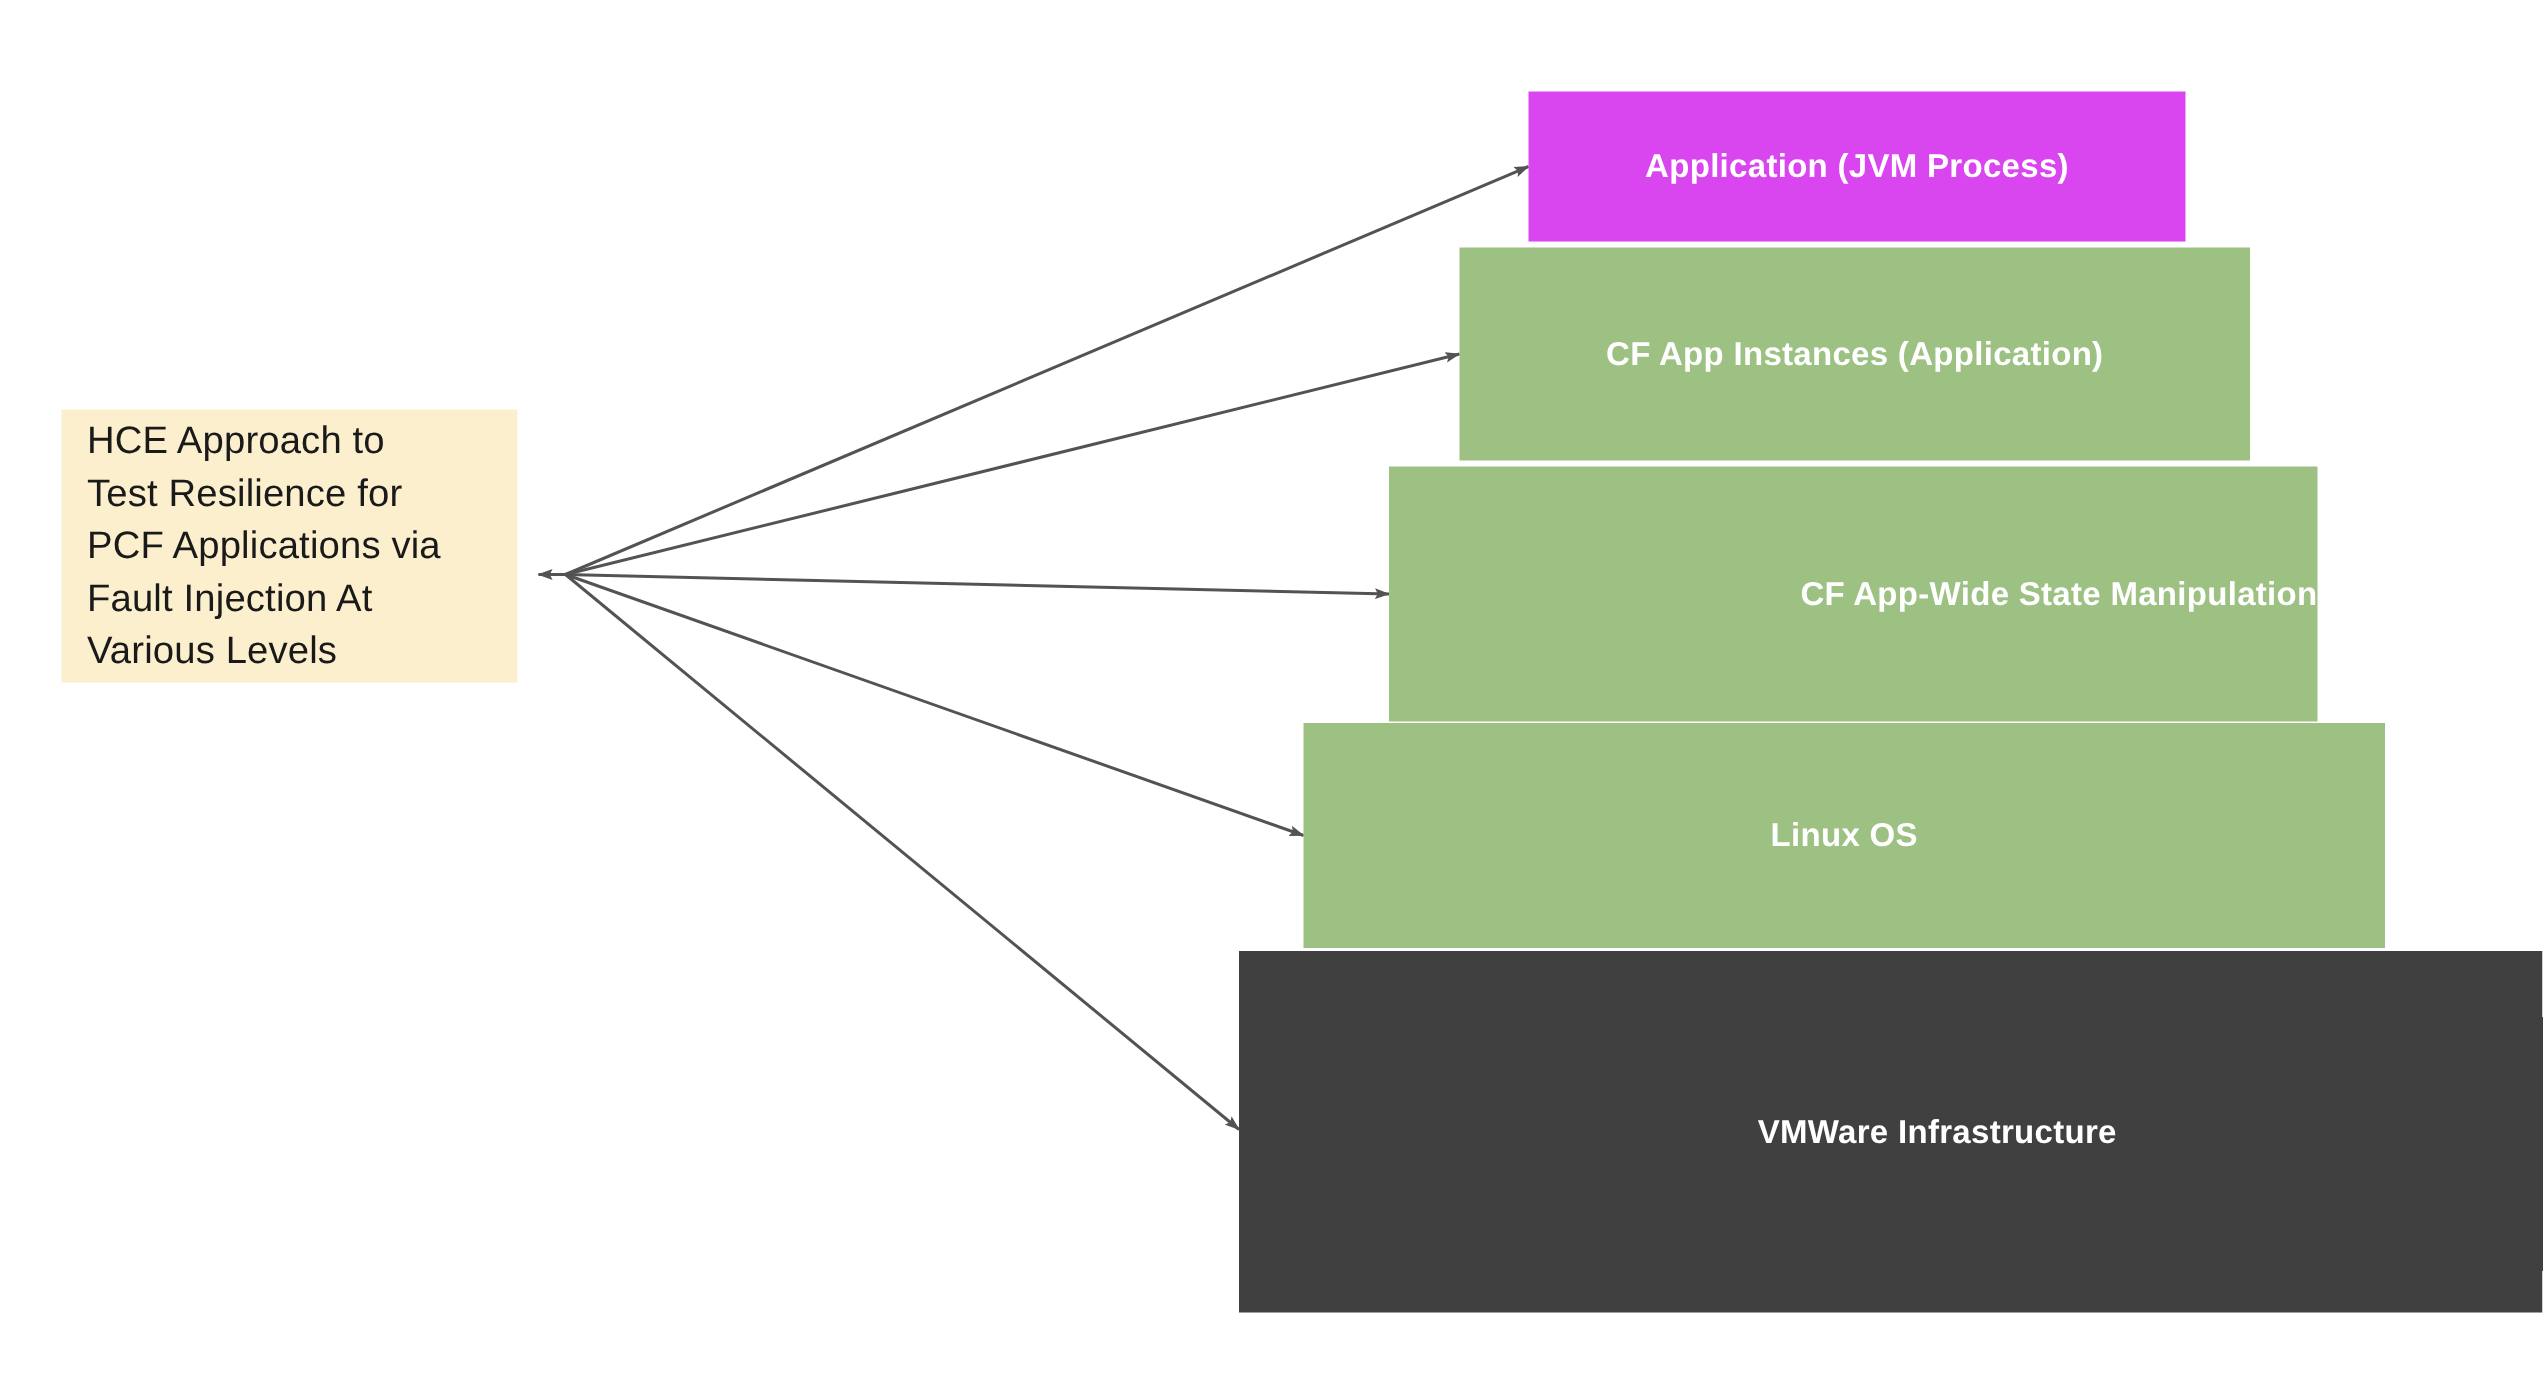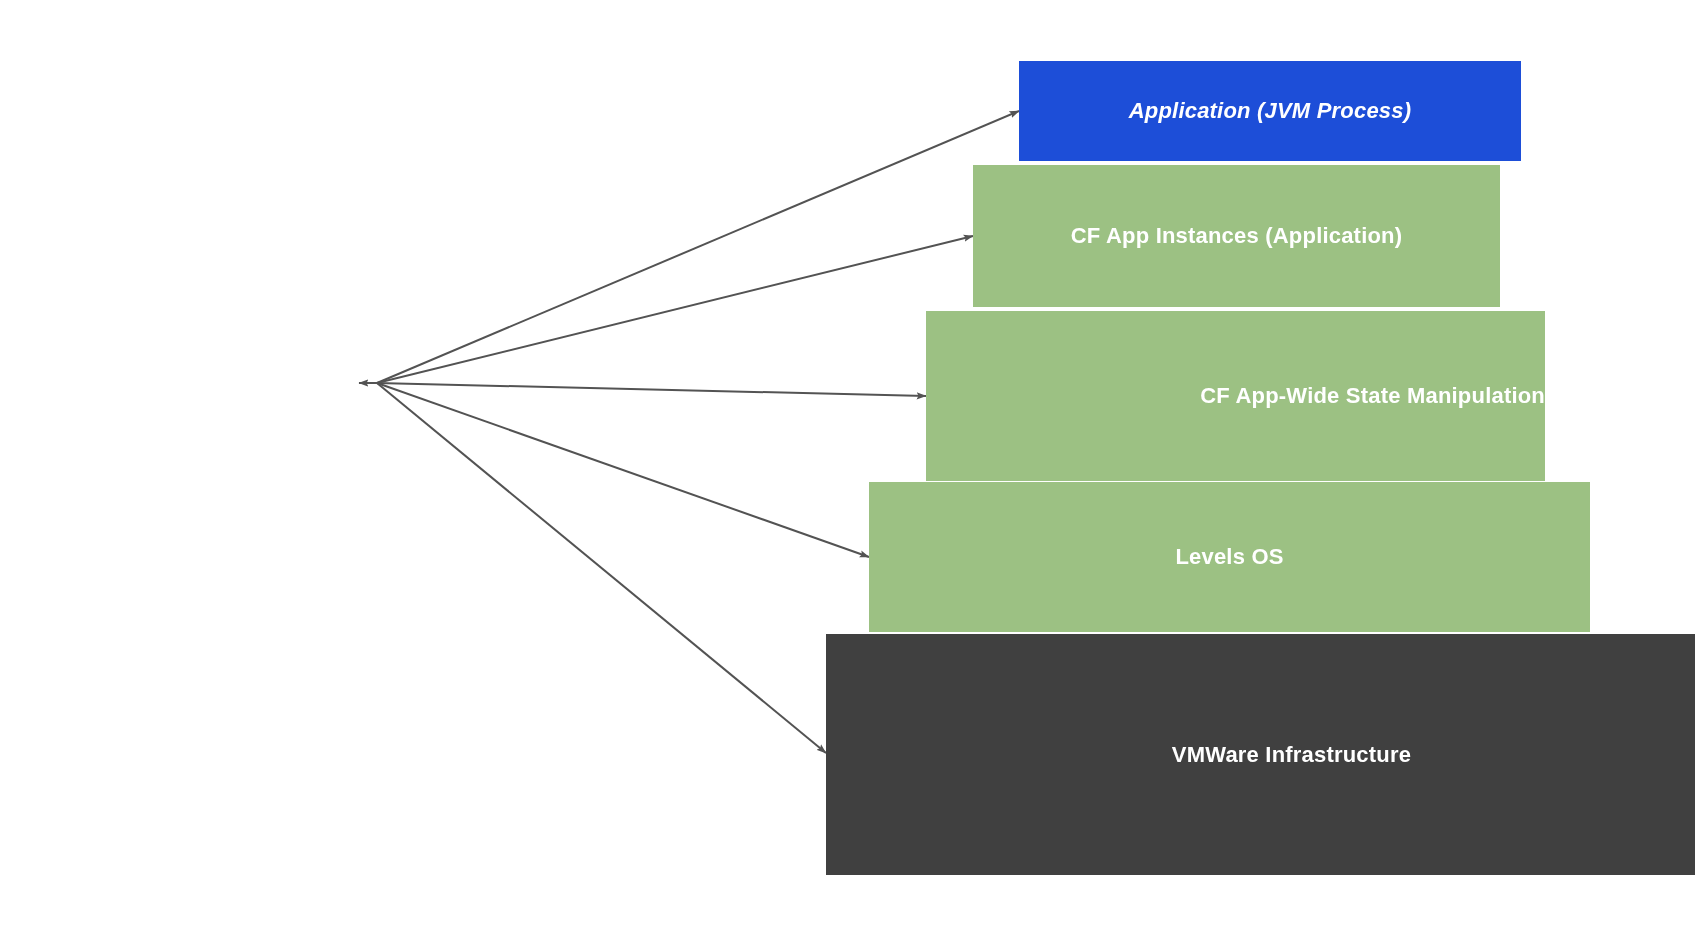--- a/index.html
+++ b/index.html
@@ -80,32 +80,39 @@
     <g id="connector-lines">
         <line x1="377" y1="383" x2="1019" y2="111" stroke="#535353" stroke-width="2" marker-end="url(#arrowhead)"></line>
         <line x1="377" y1="383" x2="973" y2="236" stroke="#535353" stroke-width="2" marker-end="url(#arrowhead)"></line>
         <line x1="377" y1="383" x2="926" y2="396" stroke="#535353" stroke-width="2" marker-end="url(#arrowhead)"></line>
         <line x1="377" y1="383" x2="869" y2="557" stroke="#535353" stroke-width="2" marker-end="url(#arrowhead)"></line>
         <line x1="377" y1="383" x2="826" y2="753" stroke="#535353" stroke-width="2" marker-end="url(#arrowhead)"></line>
         <line x1="377" y1="383" x2="359" y2="383" stroke="#535353" stroke-width="2" marker-end="url(#arrowhead)"></line>
       </g>
   </svg>
 
+  <div id="source-box" style="left: 41px; top: 273px; width: 304px; height: 182px; background: rgb(252, 239, 205);">
+    <span class="source-text" style="color: rgb(26, 26, 26);">HCE Approach to
+Test Resilience for
+PCF Applications via
+Fault Injection At
+Various Levels</span>
+  </div>
 
   <div id="layer-stack">
-      <div class="layer-box" style="left: 1019px; top: 61px; width: 502px; height: 100px; background: #1d4ed8; font-style: italic;">
+      <div class="layer-box" style="left: 1019px; top: 61px; width: 438px; height: 100px; background: #d946ef;">
         <span class="layer-label" style="color: rgb(255, 255, 255);">Application (JVM Process)</span>
       </div>
       <div class="layer-box" style="left: 973px; top: 165px; width: 527px; height: 142px; background: rgb(156, 193, 131);">
         <span class="layer-label" style="color: rgb(255, 255, 255);">CF App Instances (Application)</span>
       </div>
       <div class="layer-box" style="left: 926px; top: 311px; width: 619px; height: 170px; background: rgb(156, 193, 131); justify-content: flex-end;">
         <span class="layer-label" style="color: rgb(255, 255, 255);">CF App-Wide State Manipulation</span>
       </div>
       <div class="layer-box" style="left: 869px; top: 482px; width: 721px; height: 150px; background: rgb(156, 193, 131);">
-        <span class="layer-label" style="color: rgb(255, 255, 255);">Levels OS</span>
+        <span class="layer-label" style="color: rgb(255, 255, 255);">Linux OS</span>
       </div>
       <div class="layer-box" style="left: 826px; top: 634px; width: 931px; height: 241px; background: #404040;">
         <span class="layer-label" style="color: rgb(255, 255, 255);">VMWare Infrastructure</span>
       </div>
     </div>
 
 </div>
 
 </body></html>

